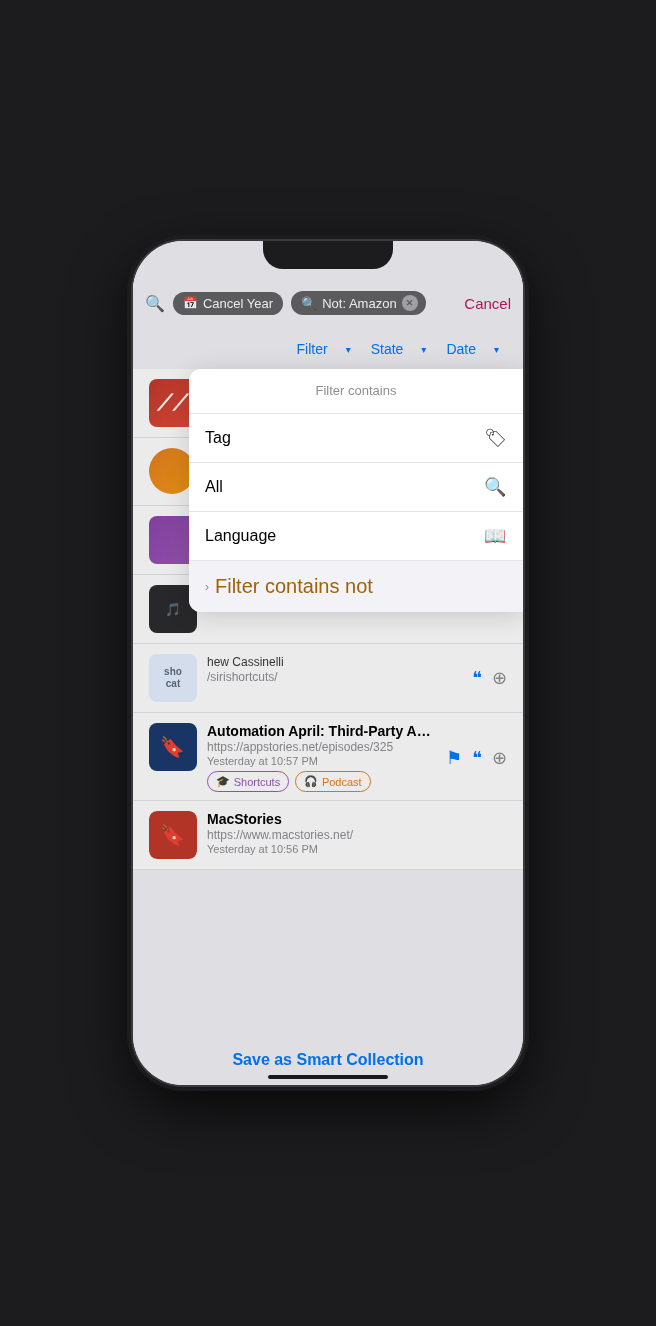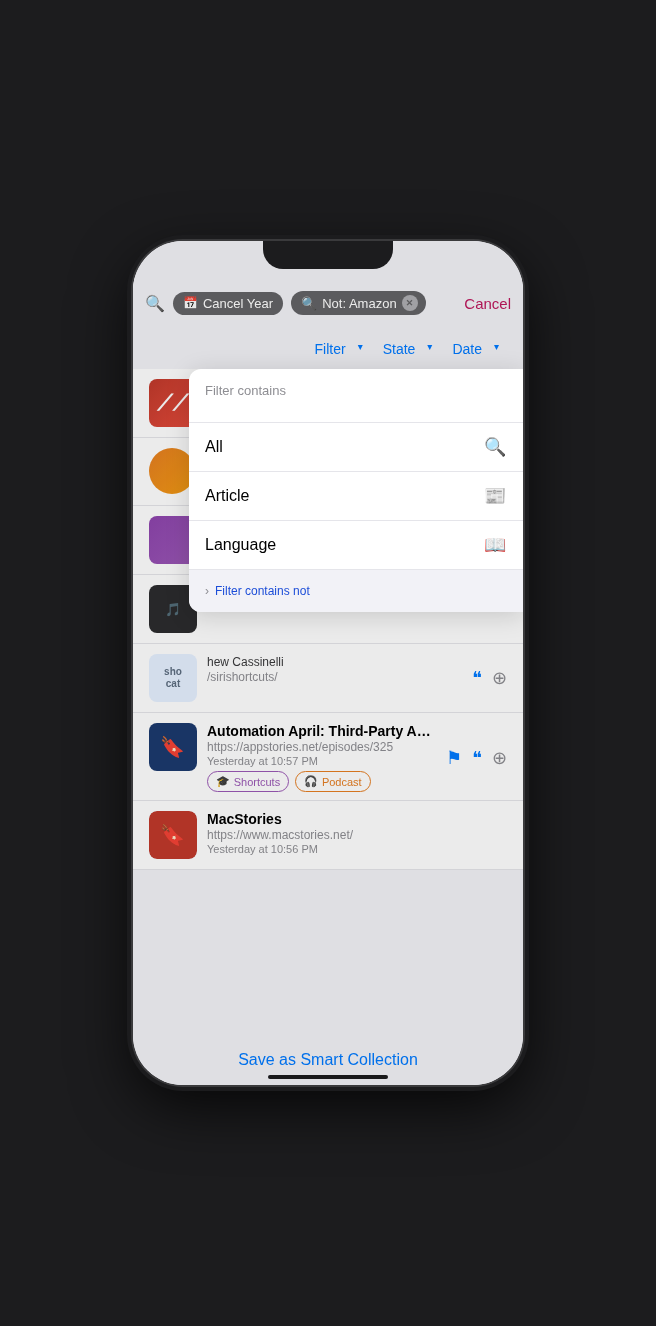--- a/index.html
+++ b/index.html
@@ -110,22 +110,22 @@
       align-items: center;
       justify-content: flex-end;
       padding: 0 16px;
       gap: 4px;
     }
     .filter-btn {
       color: #007aff;
       font-size: 14px;
       font-weight: 500;
       display: flex;
-      align-items: flex-start;
-      gap: 12px;
+      align-items: center;
+      gap: 18px;
       padding: 4px 8px;
     }
     .chevron-down {
       font-size: 10px;
       color: #007aff;
     }
     
     .content-area {
       position: absolute;
       top: 128px;
@@ -230,25 +230,26 @@
       top: 128px;
       left: 56px;
       right: 0;
       background: #fff;
       border-radius: 12px 0 0 12px;
       box-shadow: 0 4px 24px rgba(0,0,0,0.15);
       z-index: 20;
       overflow: hidden;
     }
     .dropdown-header {
-      padding: 14px 16px 24px;
+      padding: 14px 16px 15px;
       font-size: 13px;
       color: #8e8e93;
       font-weight: 400;
       border-bottom: 1px solid #e5e5ea;
+      text-align: center;
     }
     .dropdown-item {
       display: flex;
       align-items: center;
       justify-content: space-between;
       padding: 13px 16px;
       border-bottom: 1px solid #e5e5ea;
       background: #fff;
     }
     .dropdown-item:last-child { border-bottom: none; }
@@ -261,40 +262,40 @@
       font-size: 18px;
       color: #3a3a3c;
     }
     .dropdown-footer {
       display: flex;
       align-items: center;
       padding: 14px 16px;
       background: #f2f2f7;
     }
     .dropdown-footer-label {
-      font-size: 12px;
-      color: #1d4ed8;
+      font-size: 20px;
+      color: #a16207;
     }
     .chevron-right {
       font-size: 12px;
       color: #8e8e93;
       margin-right: 6px;
     }
     
     .save-bar {
       position: absolute;
       bottom: 16px;
       left: 0; right: 0;
       display: flex;
       justify-content: center;
     }
     .save-btn {
       color: #007aff;
       font-size: 16px;
-      font-weight: 400;
+      font-weight: 700;
       margin-top: 22px;
     }
     
     .home-indicator {
       position: absolute;
       bottom: 6px;
       left: 50%;
       transform: translateX(-50%);
       width: 120px;
       height: 4px;
@@ -458,26 +459,26 @@
         </div>
       </div>
     </div>
 
     <div class="dropdown-overlay"></div>
 
     <div class="dropdown-menu">
       <div class="dropdown-header">Filter contains</div>
 
       <div class="dropdown-item">
+        <span class="dropdown-item-label">Tag</span>
+        <span class="dropdown-item-icon">🏷</span>
+      </div>
+      <div class="dropdown-item">
         <span class="dropdown-item-label">All</span>
         <span class="dropdown-item-icon">🔍</span>
-      </div>
-      <div class="dropdown-item">
-        <span class="dropdown-item-label">Article</span>
-        <span class="dropdown-item-icon">📰</span>
       </div>
       <div class="dropdown-item">
         <span class="dropdown-item-label">Language</span>
         <span class="dropdown-item-icon">📖</span>
       </div>
 
       <div class="dropdown-footer">
         <span class="chevron-right">›</span>
         <span class="dropdown-footer-label">Filter contains not</span>
       </div>

